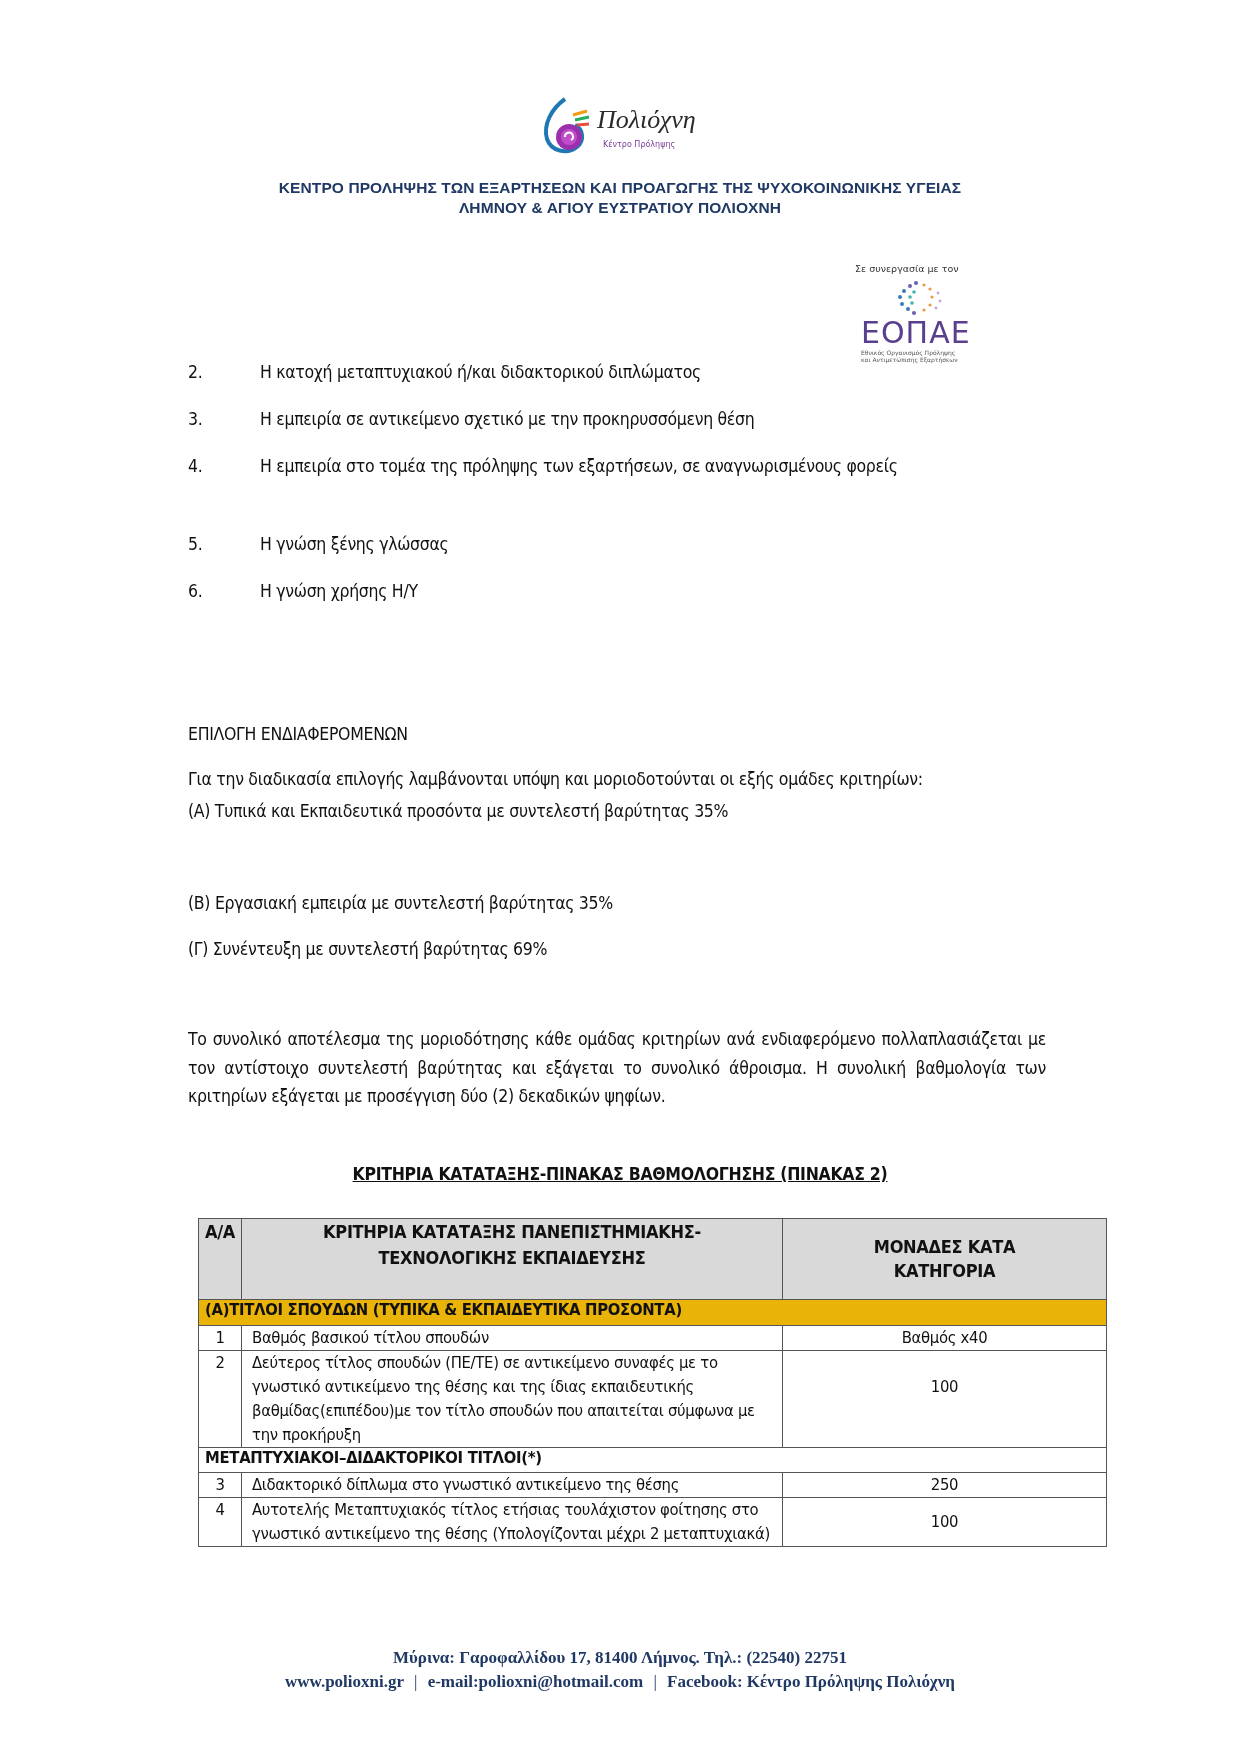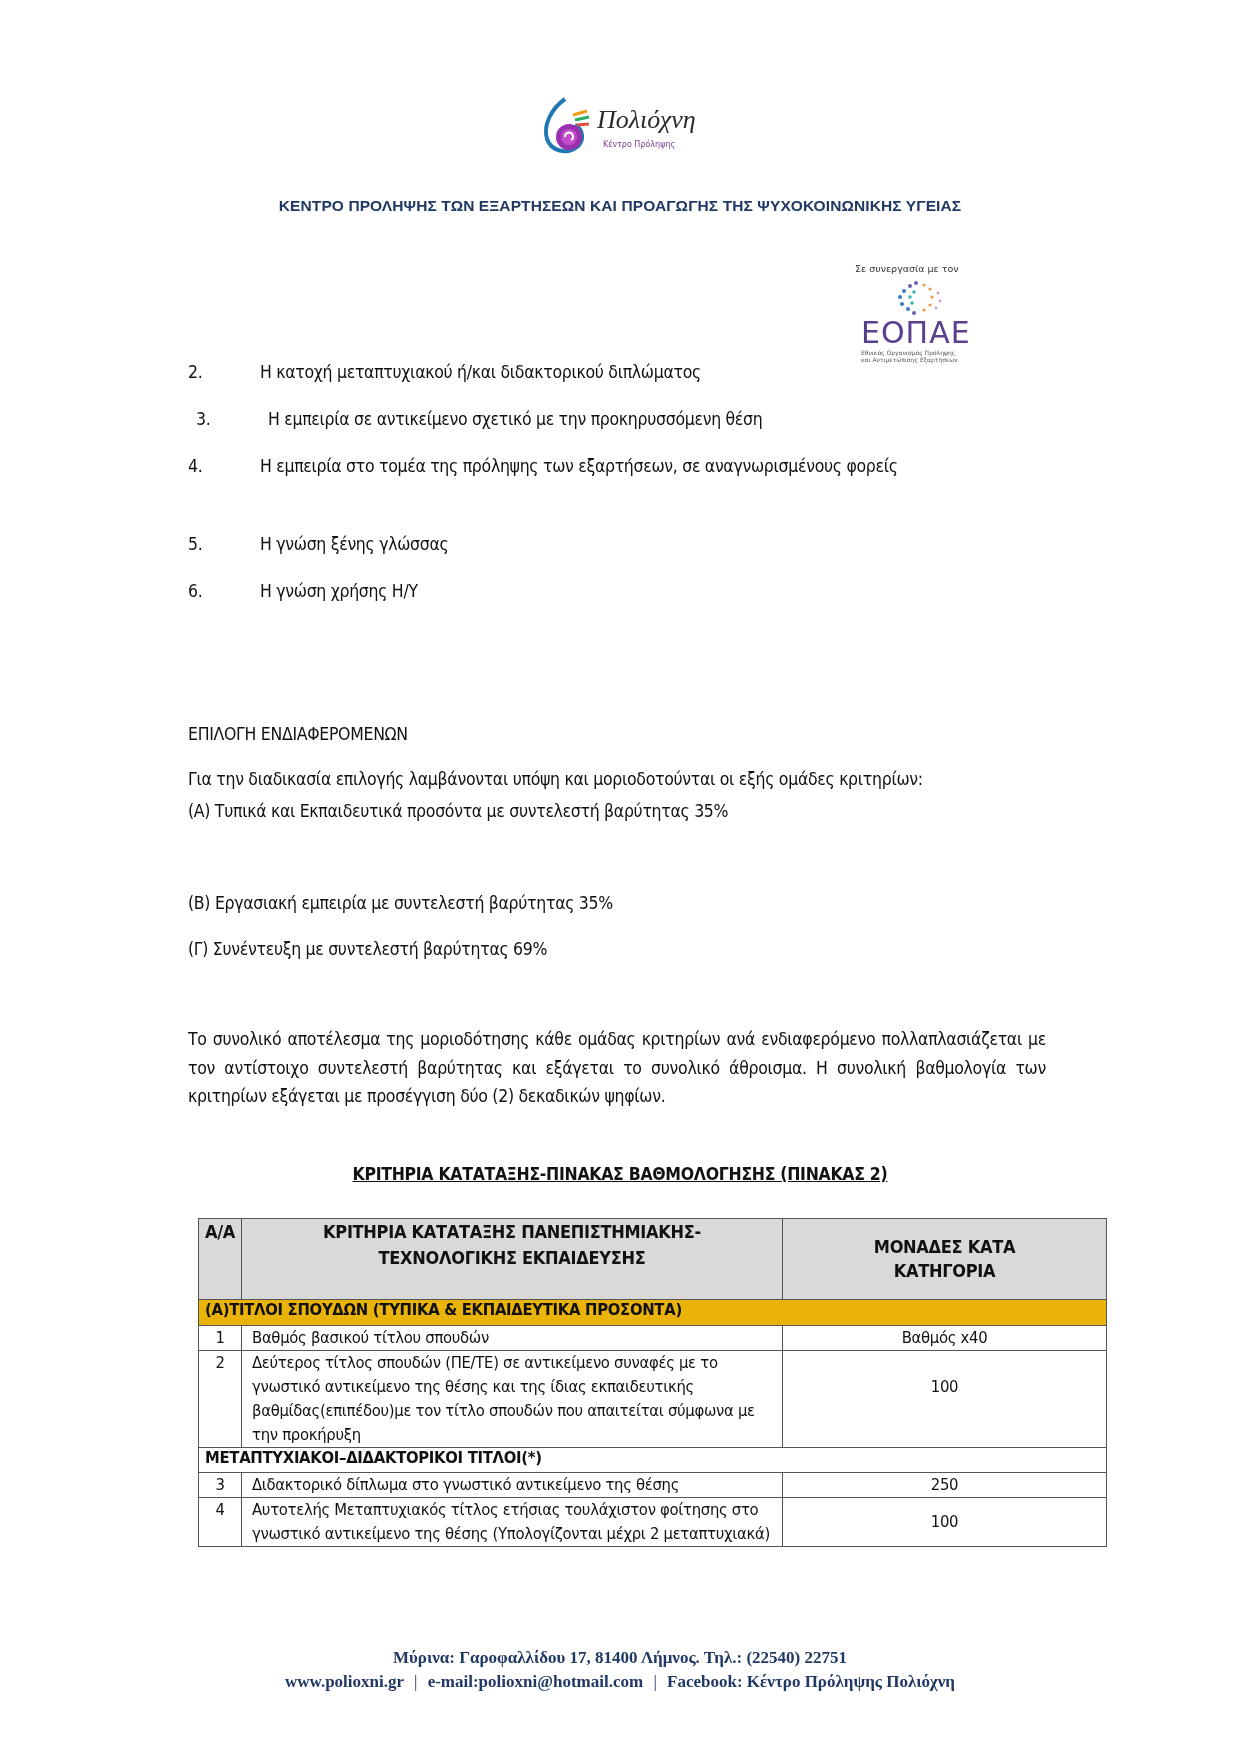--- a/index.html
+++ b/index.html
@@ -2,21 +2,21 @@
 <html><head>
 <meta charset="utf-8">
 <style>
   html, body { margin: 0; padding: 0; background: #ffffff; }
   body { width: 1240px; height: 1755px; position: relative; overflow: hidden; font-family: "Liberation Sans", sans-serif; color: #111; }
   .abs { position: absolute; }
   .logo { left: 537px; top: 95px; width: 180px; height: 62px; }
   .logo-mark { position: absolute; left: 0; top: 0; width: 60px; height: 62px; }
   .logo-name { position: absolute; left: 60px; top: 10px; font-family: "Liberation Serif", serif; font-style: italic; font-size: 26px; color: #2a2a2a; }
   .logo-sub { position: absolute; left: 66px; top: 45px; font-size: 8px; color: #7a3d95; font-family: "DejaVu Sans", sans-serif; }
-  .org-title { left: 0; width: 1240px; top: 196px; text-align: center; font-family: "Liberation Sans", sans-serif; font-weight: bold; font-size: 15.5px; color: #1f3864; line-height: 20px; letter-spacing: 0.1px; }
+  .org-title { left: 0; width: 1240px; top: 178px; text-align: center; font-family: "Liberation Sans", sans-serif; font-weight: bold; font-size: 15.5px; color: #1f3864; line-height: 20px; letter-spacing: 0.1px; }
   .partner { left: 850px; top: 263px; width: 150px; height: 100px; }
   .partner-cap { position: absolute; left: 5px; top: 0; font-size: 9.5px; color: #333; font-family: "DejaVu Sans", sans-serif; white-space: nowrap; }
   .partner-mark { position: absolute; left: 40px; top: 14px; width: 60px; height: 42px; }
   .partner-name { position: absolute; left: 11px; top: 52px; font-size: 30px; color: #5a3f8f; font-family: "DejaVu Sans", sans-serif; letter-spacing: 1px; }
   .partner-sub { position: absolute; left: 11px; top: 86px; font-size: 6px; color: #555; line-height: 7px; font-family: "DejaVu Sans", sans-serif; }
   .body-text { font-family: "DejaVu Sans Condensed", "DejaVu Sans", sans-serif; font-size: 17.5px; color: #111; letter-spacing: -0.3px; }
   .li { left: 188px; width: 880px; line-height: 31px; }
   .li .num { display: inline-block; width: 72px; }
   .para { left: 188px; width: 858px; line-height: 31px; }
   .justify { text-align: justify; text-align-last: left; line-height: 28.5px; }
@@ -45,20 +45,21 @@
     <path d="M36 20 l14 -4" stroke="#f39c12" stroke-width="3"></path>
     <path d="M38 25 l14 -3" stroke="#27ae60" stroke-width="3"></path>
     <path d="M40 30 l12 -1" stroke="#e74c3c" stroke-width="3"></path>
   </svg>
   <span class="logo-name">Πολιόχνη</span>
   <span class="logo-sub">Κέντρο Πρόληψης</span>
 </div>
 
 <div class="abs org-title">
   <div>ΚΕΝΤΡΟ ΠΡΟΛΗΨΗΣ ΤΩΝ ΕΞΑΡΤΗΣΕΩΝ ΚΑΙ ΠΡΟΑΓΩΓΗΣ ΤΗΣ ΨΥΧΟΚΟΙΝΩΝΙΚΗΣ ΥΓΕΙΑΣ</div>
+  <div>ΛΗΜΝΟΥ &amp; ΑΓΙΟΥ ΕΥΣΤΡΑΤΙΟΥ ΠΟΛΙΟΧΝΗ</div>
 </div>
 
 <div class="abs partner">
   <span class="partner-cap">Σε συνεργασία με τον</span>
   <svg class="partner-mark" viewBox="0 0 60 42">
     <g fill="#3a7bbf">
         <circle cx="10" cy="20" r="2"></circle>
         <circle cx="14" cy="14" r="2"></circle>
         <circle cx="12" cy="27" r="2"></circle>
         <circle cx="18" cy="32" r="2"></circle>
@@ -89,21 +90,21 @@
   <span class="partner-name">ΕΟΠΑΕ</span>
   <div class="partner-sub">
     <div>Εθνικός Οργανισμός Πρόληψης</div>
     <div>και Αντιμετώπισης Εξαρτήσεων</div>
   </div>
 </div>
 
 <div class="abs li body-text" style="top:357px;">
   <span class="num">2.</span><span>Η κατοχή μεταπτυχιακού ή/και διδακτορικού διπλώματος</span>
 </div>
-<div class="abs li body-text" style="top:404px;margin-left:8px;">
+<div class="abs li body-text" style="top:404px;">
   <span class="num">3.</span><span>Η εμπειρία σε αντικείμενο σχετικό με την προκηρυσσόμενη θέση</span>
 </div>
 <div class="abs li body-text" style="top:451px;">
   <span class="num">4.</span><span>Η εμπειρία στο τομέα της πρόληψης των εξαρτήσεων, σε αναγνωρισμένους φορείς</span>
 </div>
 <div class="abs li body-text" style="top:529px;">
   <span class="num">5.</span><span>Η γνώση ξένης γλώσσας</span>
 </div>
 <div class="abs li body-text" style="top:576px;">
   <span class="num">6.</span><span>Η γνώση χρήσης Η/Υ</span>

